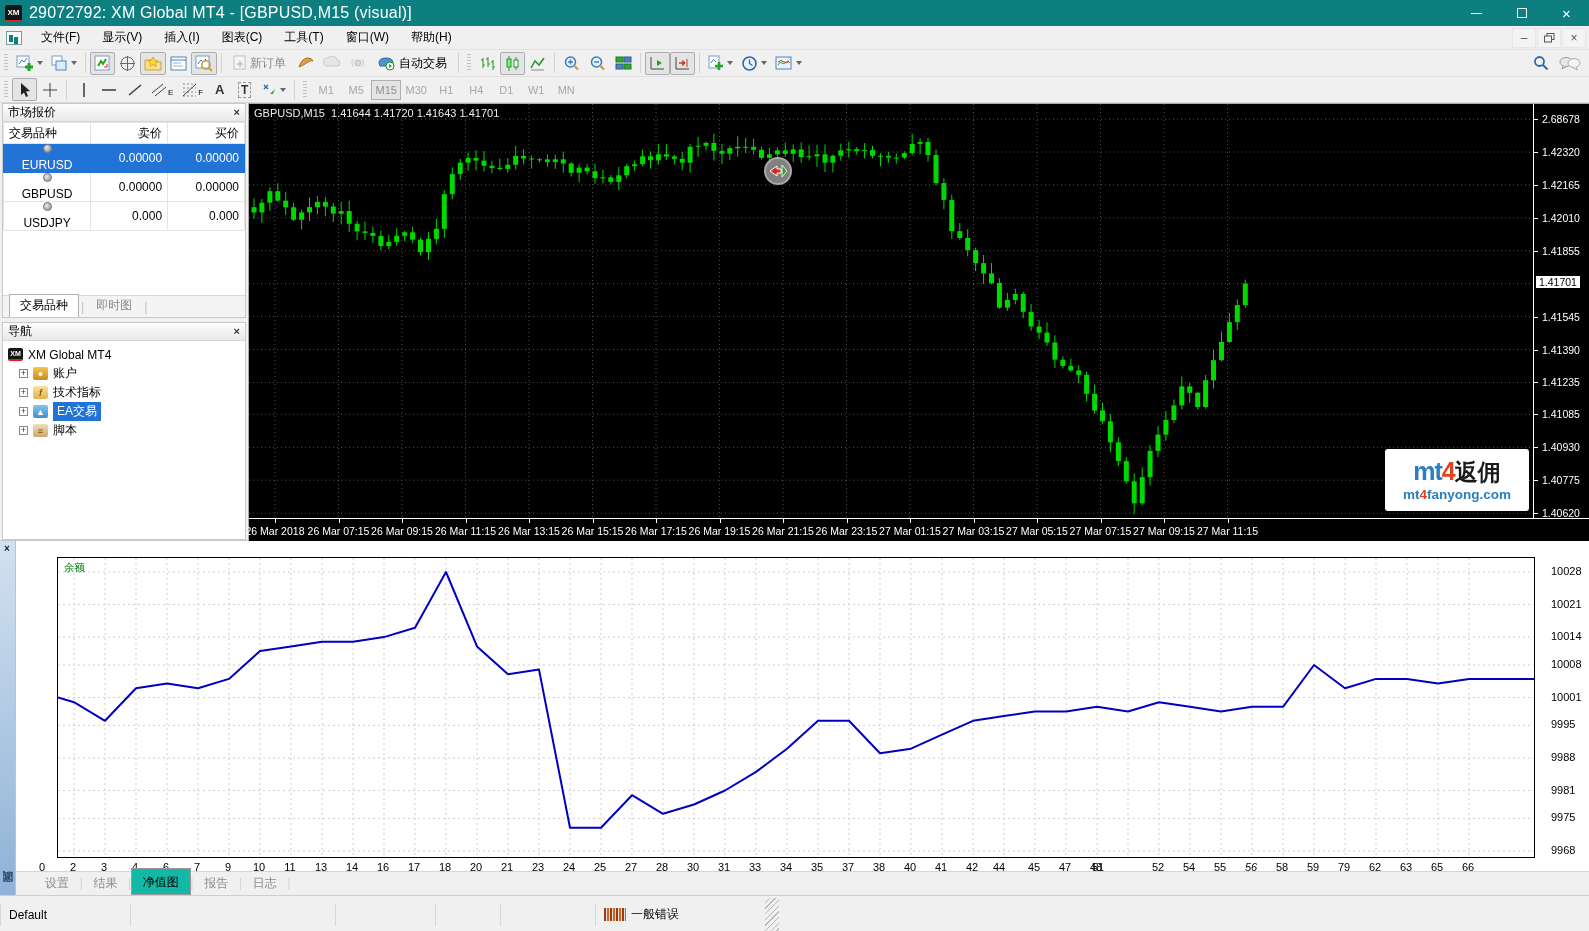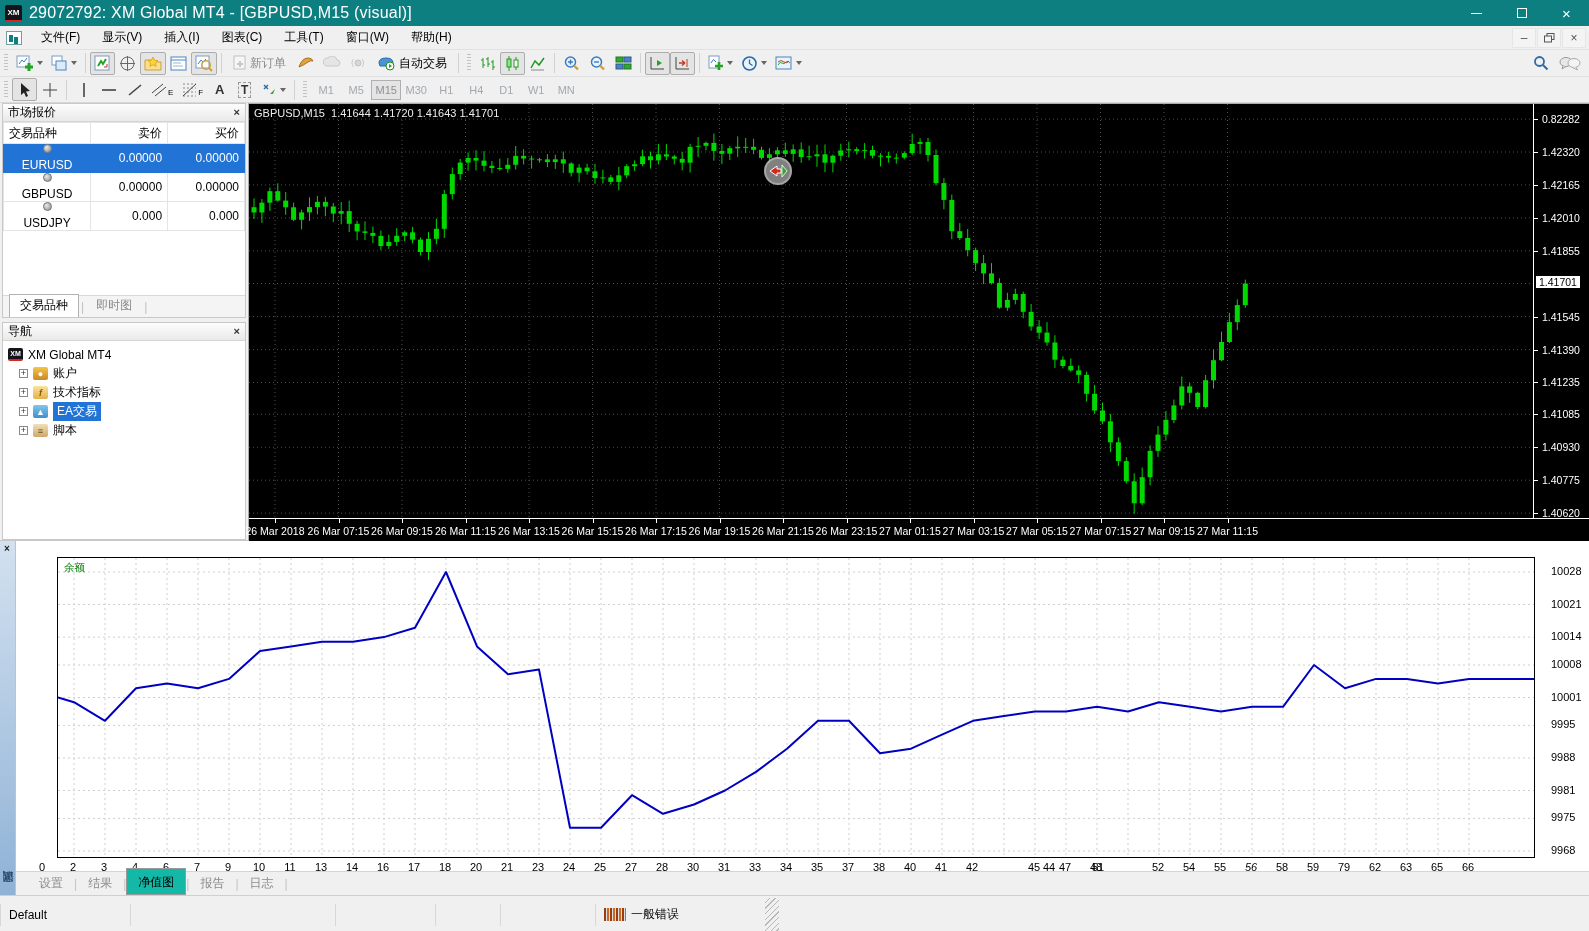--- a/index.html
+++ b/index.html
@@ -112,21 +112,21 @@
   .eplot{position:absolute;left:41px;top:16px;width:1478px;height:301px;border:1px solid #000;}
   #equity-svg{position:absolute;left:0;top:0;}
   .egrid{stroke:#CFCFCF;stroke-dasharray:2 3;}
   .eline{fill:none;stroke:#0000C0;stroke-width:2;stroke-linejoin:round;}
   .balance{position:absolute;left:6px;top:3px;font-size:10.5px;color:#007800;}
   #eylabels{position:absolute;left:1527px;top:16px;width:46px;height:301px;}
   #eylabels span{position:absolute;font-size:11px;color:#000;}
   #exlabels{position:absolute;left:0;top:320px;width:100%;height:14px;}
   #exlabels span{position:absolute;transform:translateX(-50%);font-size:11px;color:#000;}
   .tester-tabs{position:absolute;left:0;bottom:0;width:100%;height:24px;background:#F0F0F0;border-top:1px solid #D5D5D5;
-               display:flex;align-items:center;padding-left:12px;}
+               display:flex;align-items:center;padding-left:18px;font-family:Liberation Serif, serif;}
   .ttab{padding:3px 11px;color:#8C8C8C;}
   .ttab.active{background:#14b8a6;border:1px solid #9A9A9A;color:#000;margin-top:-4px;padding-top:5px;}
   .ttabsep{color:#C4C4C4;}
 
   
   .statusbar{height:36px;background:#F0F0F0;border-top:1px solid #CFCFCF;display:flex;align-items:center;padding-top:2px;}
   .scell{height:22px;display:flex;align-items:center;padding:0 8px;border-left:1px solid #D8D8D8;white-space:nowrap;}
   .scell.first{border-left:none;flex:1;}
   .conn-icon{width:22px;height:13px;margin-right:5px;
              background:repeating-linear-gradient(to right,#9C3A10 0 2px,#E0E0E0 2px 3px,#C96A28 3px 5px,#E0E0E0 5px 6px);}
@@ -804,23 +804,27 @@
         </svg>
       <div class="ohlc">
         <span>GBPUSD,M15</span>&nbsp;
         <span>1.41644 1.41720 1.41643 1.41701</span>
       </div>
       <svg class="ea-marker" width="44" height="44">
         <circle cx="22" cy="22" r="13" fill="#8E8E8E" stroke="#B8B8B8" stroke-width="2" opacity="0.9"></circle>
         <path d="M14 22 l7 -5 v3 h4 v4 h-4 v3 z" fill="#D22B1E" stroke="#fff" stroke-width="1"></path>
         <path d="M26 16 l5 6 -5 6 z" fill="#2FA52F" stroke="#fff" stroke-width="0.8"></path>
       </svg>
+      <div class="watermark">
+        <div class="wm1"><span class="blue">mt</span><span class="red">4</span><span class="cn">返佣</span></div>
+        <div class="wm2"><span class="blue">mt</span><span class="red">4</span><span class="blue">fanyong.com</span></div>
+      </div>
     </div>
     <div class="paxis" id="paxis">
-        <span class="plabel" style="top: 9.08158px;">0.82282</span>
+        <span class="plabel" style="top: 9.08158px;">2.68678</span>
         <span class="ptick" style="top: 15.0816px;"></span>
         <span class="plabel" style="top: 42.0062px;">1.42320</span>
         <span class="ptick" style="top: 48.0062px;"></span>
         <span class="plabel" style="top: 74.9307px;">1.42165</span>
         <span class="ptick" style="top: 80.9307px;"></span>
         <span class="plabel" style="top: 107.855px;">1.42010</span>
         <span class="ptick" style="top: 113.855px;"></span>
         <span class="plabel" style="top: 140.78px;">1.41855</span>
         <span class="ptick" style="top: 146.78px;"></span>
         <span class="plabel" style="top: 206.629px;">1.41545</span>
@@ -981,21 +985,21 @@
         <span style="left: 677px;">30</span>
         <span style="left: 708px;">31</span>
         <span style="left: 739px;">33</span>
         <span style="left: 770px;">34</span>
         <span style="left: 801px;">35</span>
         <span style="left: 832px;">37</span>
         <span style="left: 863px;">38</span>
         <span style="left: 894px;">40</span>
         <span style="left: 925px;">41</span>
         <span style="left: 956px;">42</span>
-        <span style="left: 1033px;">44</span>
+        <span style="left: 983px;">44</span>
         <span style="left: 1018px;">45</span>
         <span style="left: 1049px;">47</span>
         <span style="left: 1080px;">48</span>
         <span style="left: 1082px;">51</span>
         <span style="left: 1142px;">52</span>
         <span style="left: 1173px;">54</span>
         <span style="left: 1204px;">55</span>
         <span style="left: 1235px; font-style: italic;">56</span>
         <span style="left: 1266px;">58</span>
         <span style="left: 1297px;">59</span>

